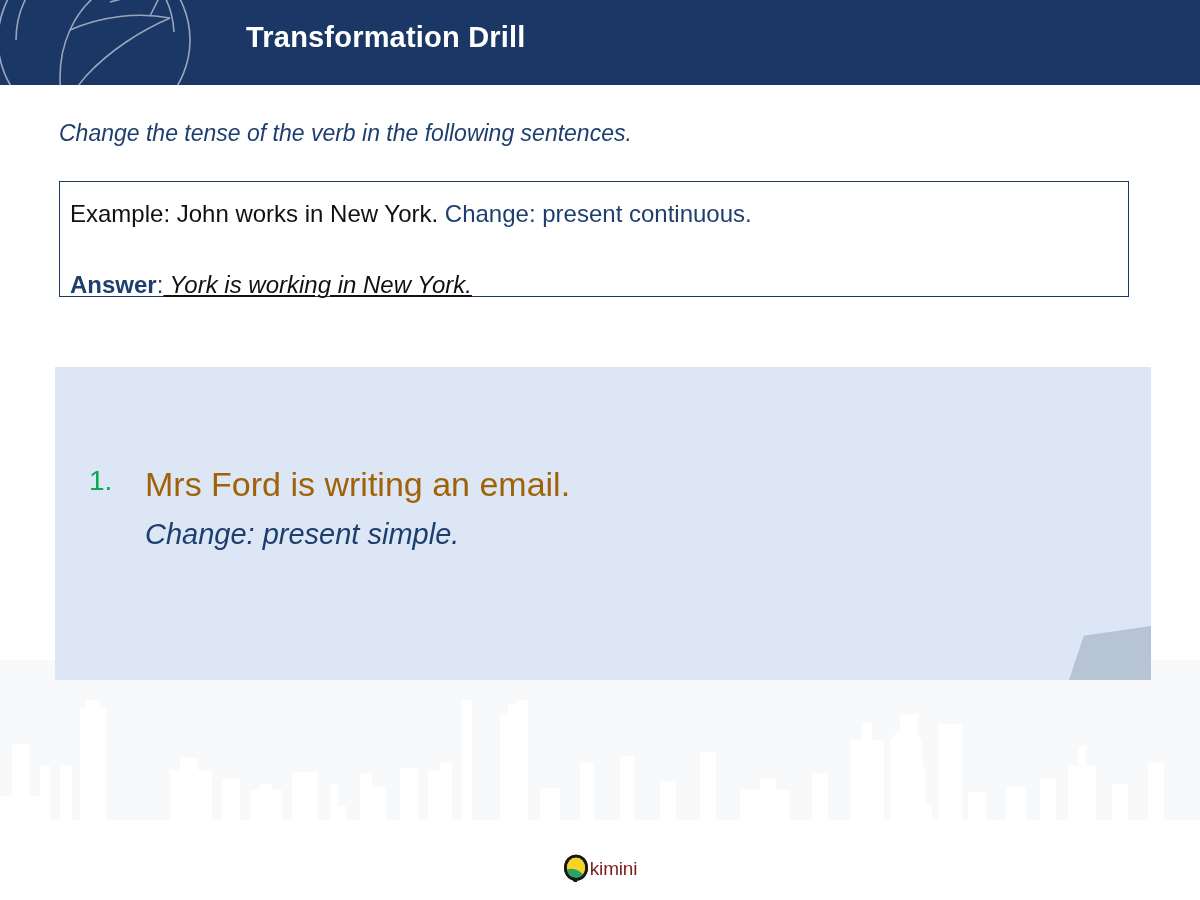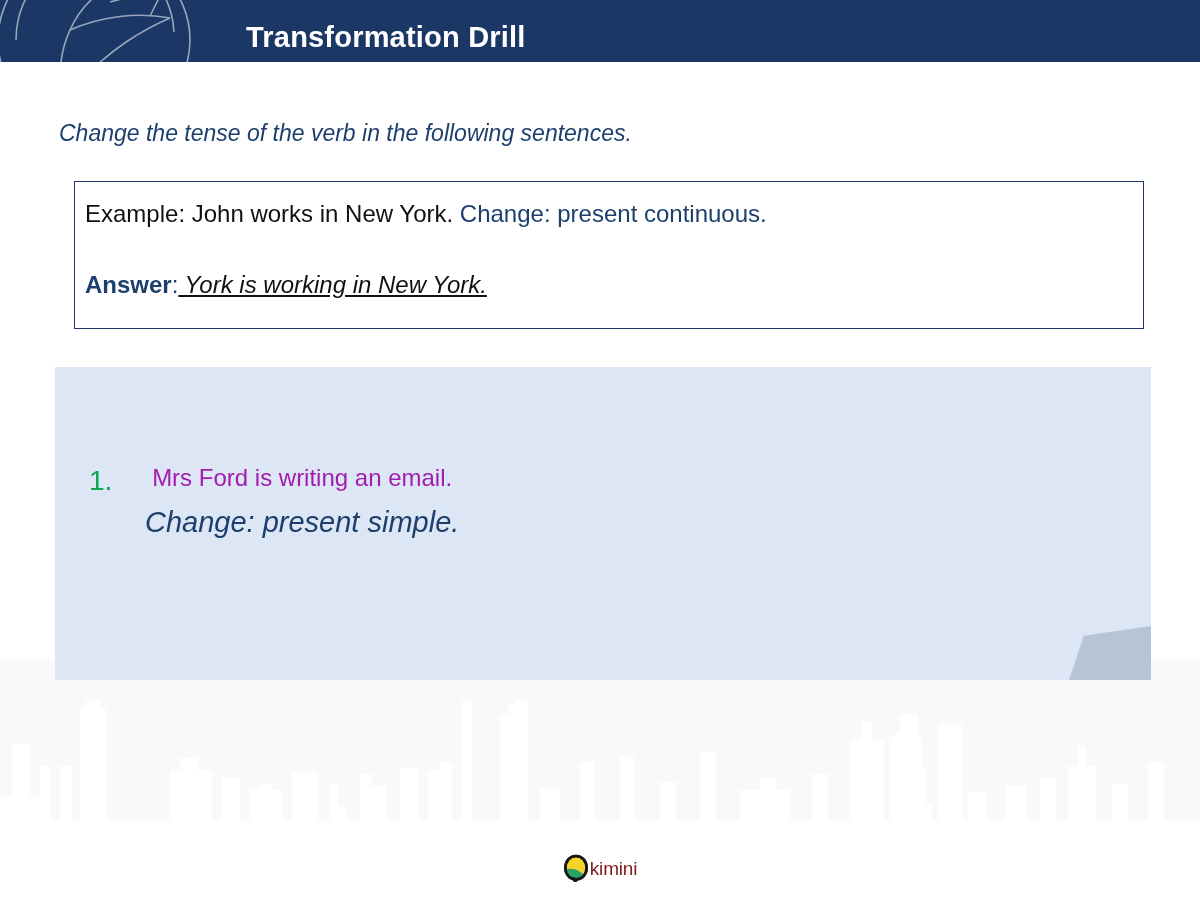--- a/index.html
+++ b/index.html
@@ -42,21 +42,21 @@
     z-index: 1;
     display: block;
   }
 
   
   .header {
     position: absolute;
     top: 0;
     left: 0;
     width: 1200px;
-    height: 62px;
+    height: 85px;
     background: #1a3766;
     z-index: 5;
     overflow: hidden;
   }
   .header-logo {
     position: absolute;
     left: -18px;
     top: -46px;
     width: 220px;
     height: 170px;
@@ -83,24 +83,24 @@
     font-size: 23px;
     font-style: italic;
     color: #1d3f6e;
     white-space: nowrap;
     z-index: 4;
   }
 
   
   .example-box {
     position: absolute;
-    left: 74px;
+    left: 59px;
     top: 181px;
     width: 1070px;
-    height: 148px;
+    height: 116px;
     border: 1.5px solid #1a3766;
     background: transparent;
     box-sizing: border-box;
     z-index: 4;
   }
   .example-line {
     position: absolute;
     left: 10px;
     font-size: 24px;
     color: #111111;
@@ -155,22 +155,22 @@
     font-size: 28px;
     width: 56px;
     flex: 0 0 56px;
     line-height: 1.24;
   }
   .q-body {
     display: flex;
     flex-direction: column;
   }
   .q-sentence {
-    font-size: 24px;
-    color: #a21caf;
+    font-size: 34px;
+    color: #a16207;
     line-height: 1.2;
     white-space: nowrap;
     text-align: center;
   }
   .q-change {
     font-size: 29px;
     font-style: italic;
     color: #1d3f6e;
     line-height: 1.2;
     margin-top: 12px;

